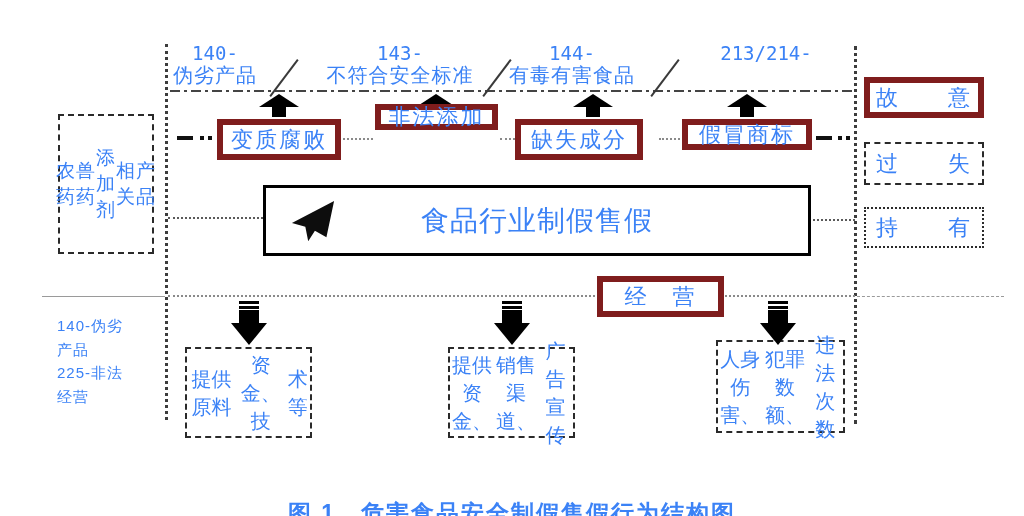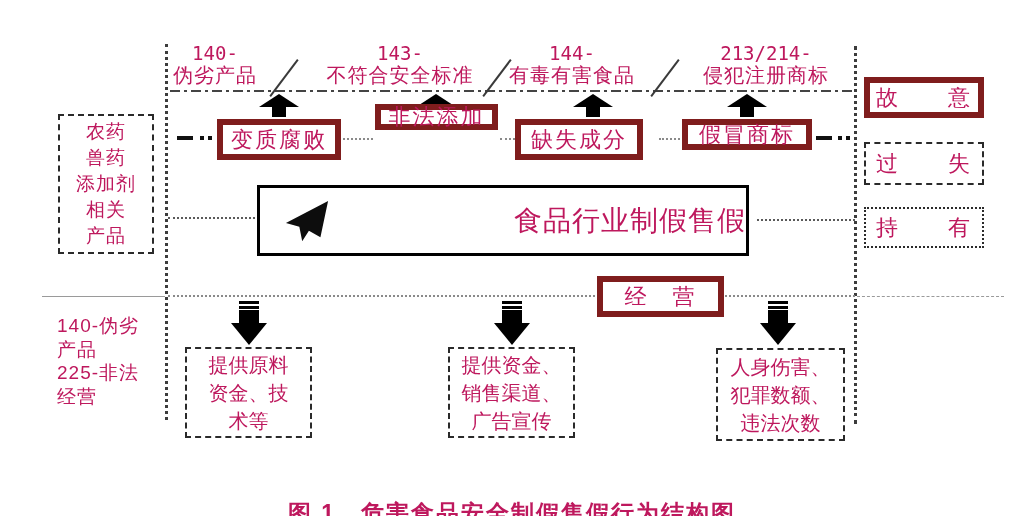--- a/index.html
+++ b/index.html
@@ -1,18 +1,18 @@
 <!DOCTYPE html>
 <html><head>
 <meta charset="utf-8">
 <style>
   html,body{margin:0;padding:0;background:#ffffff;}
   .stage{
     position:relative;width:1024px;height:516px;background:#fff;overflow:hidden;
-    font-family:"Liberation Sans",sans-serif;color:#be185d;
+    font-family:"Liberation Sans",sans-serif;color:#3b82f6;
   }
   .abs{position:absolute;}
   
   .vdots{border-left:3px dotted #3c3c3c;width:0;}
   .dashdot{
     height:2px;
     background:repeating-linear-gradient(to right,#444 0 10px,transparent 10px 14px,#444 14px 17px,transparent 17px 21px);
   }
   .dotline{border-top:2px dotted #5a5a5a;height:0;}
   .finedot{border-top:2px dotted #8a8a8a;height:0;}
@@ -22,37 +22,37 @@
   .minidash{height:4px;background:#111;}
   .minidot{width:4px;height:4px;background:#111;}
   
   .box{background:#fff;box-sizing:border-box;display:flex;align-items:center;justify-content:center;z-index:2;}
   .b-solid{border:6px solid #7f1d1d;}
   .b-thick{border:3px solid #000;}
   .b-dashed{border:2px dashed #2a2a2a;}
   .b-dashdot{border:2px dashed #2a2a2a;}
   .b-dotted{border:2px dotted #2a2a2a;}
   .cjk22{font-size:22px;letter-spacing:2px;}
-  .multiline{flex-direction:column;text-align:center;}
+  .multiline{flex-direction:row;text-align:center;}
   .lh26{line-height:26px;font-size:19px;letter-spacing:1px;}
   .lh28{line-height:28px;font-size:20px;}
   
   .up-arrow{width:40px;z-index:1;}
   .up-arrow .head{width:0;height:0;border-left:20px solid transparent;border-right:20px solid transparent;border-bottom:13px solid #000;}
   .up-arrow .stem{width:14px;height:10px;background:#000;margin:0 auto;}
   .down-arrow{width:36px;z-index:3;}
   .down-arrow .stripes{width:20px;height:9px;margin:0 auto;background:repeating-linear-gradient(to bottom,#000 0 3px,#fff 3px 5px);}
   .down-arrow .shaft{width:20px;height:13px;background:#000;margin:0 auto;}
   .down-arrow .head{width:0;height:0;border-left:18px solid transparent;border-right:18px solid transparent;border-top:22px solid #000;margin:0 auto;}
   
   .toplabel{width:190px;text-align:center;line-height:22px;}
   .toplabel .code{font-family:"DejaVu Sans Mono",monospace;font-size:19px;}
   .toplabel .name{font-size:20px;letter-spacing:1px;}
   .centerlabel{font-size:28px;letter-spacing:1px;}
-  .note{font-size:19px;line-height:23.5px;letter-spacing:1px;}
+  .note{font-size:15px;line-height:23.5px;letter-spacing:1px;}
   .caption{width:100%;text-align:center;font-size:23px;font-weight:bold;letter-spacing:2px;}
 </style>
 </head>
 <body>
 
 <div class="stage">
 
   <div class="abs vdots" style="left:165px;top:44px;height:376px;"></div>
   <div class="abs vdots" style="left:854px;top:46px;height:378px;"></div>
 
@@ -69,21 +69,20 @@
   <div class="abs toplabel" style="left:305px;top:42px;">
     <div class="code">143-</div>
     <div class="name">不符合安全标准</div>
   </div>
   <div class="abs toplabel" style="left:477px;top:42px;">
     <div class="code">144-</div>
     <div class="name">有毒有害食品</div>
   </div>
   <div class="abs toplabel" style="left:671px;top:42px;">
     <div class="code">213/214-</div>
-    <div class="name">侵犯注册商标</div>
   </div>
 
   <div class="abs up-arrow" style="left:259px;top:94px;">
       <div class="head"></div>
       <div class="stem"></div>
     </div>
   <div class="abs up-arrow" style="left:416px;top:94px;">
       <div class="head"></div>
       <div class="stem"></div>
     </div>
@@ -115,21 +114,21 @@
     <div>农药</div>
     <div>兽药</div>
     <div>添加剂</div>
     <div>相关</div>
     <div>产品</div>
   </div>
 
   <div class="abs dotline" style="left:168px;top:217px;width:95px;"></div>
   <div class="abs dotline" style="left:757px;top:219px;width:98px;"></div>
 
-  <div class="abs box b-thick" style="left:257px;top:185px;width:492px;height:71px;justify-content:flex-end;">
+  <div class="abs box b-thick" style="left:263px;top:185px;width:548px;height:71px;">
     <svg class="abs" style="left:24px;top:11px;" width="46" height="46" viewBox="0 0 48 48">
       <path d="M46 2 L2 25 L16 29 L19 44 L26 33 L38 40 Z" fill="#0d0d0d"></path>
     </svg>
     <span class="centerlabel">食品行业制假售假</span>
   </div>
 
   <div class="abs box b-solid cjk22" style="left:864px;top:77px;width:120px;height:41px;">故　　意</div>
   <div class="abs box b-dashdot cjk22" style="left:864px;top:142px;width:120px;height:43px;">过　　失</div>
   <div class="abs box b-dotted cjk22" style="left:864px;top:207px;width:120px;height:41px;">持　　有</div>
 
@@ -158,21 +157,21 @@
   <div class="abs box b-dashed multiline lh28" style="left:185px;top:347px;width:127px;height:91px;align-items:center;">
     <div>提供原料</div>
     <div>资金、技</div>
     <div>术等</div>
   </div>
   <div class="abs box b-dashed multiline lh28" style="left:448px;top:347px;width:127px;height:91px;">
     <div>提供资金、</div>
     <div>销售渠道、</div>
     <div>广告宣传</div>
   </div>
-  <div class="abs box b-dashed multiline lh28" style="left:716px;top:348px;width:129px;height:93px;">
+  <div class="abs box b-dashed multiline lh28" style="left:716px;top:340px;width:129px;height:93px;">
     <div>人身伤害、</div>
     <div>犯罪数额、</div>
     <div>违法次数</div>
   </div>
 
   <div class="abs note" style="left:57px;top:314px;width:110px;">
     <div>140-伪劣</div>
     <div>产品</div>
     <div>225-非法</div>
     <div>经营</div>

